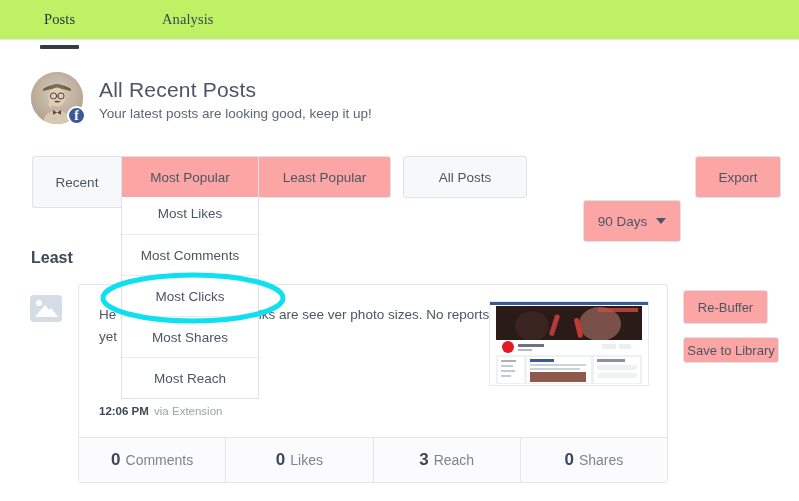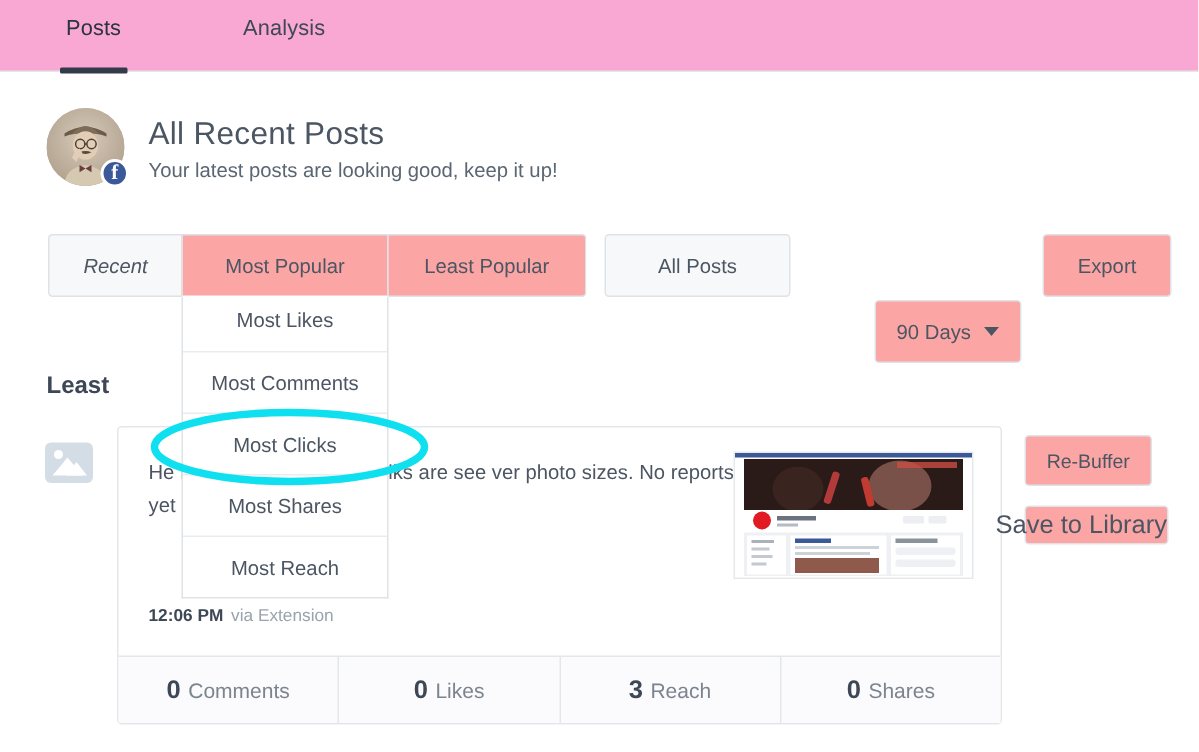--- a/index.html
+++ b/index.html
@@ -7,22 +7,22 @@
     margin: 0; padding: 0;
     width: 799px; height: 501px;
     background: #ffffff;
     font-family: "Liberation Sans", sans-serif;
     overflow: hidden;
   }
   #root { position: relative; width: 799px; height: 501px; background: #fff; }
 
   
   .tabbar {
-    position: absolute; left: 0; top: 0; width: 799px; height: 48px;
-    border-bottom: 1px solid #e3e7ea; background: #f9a8d4;
+    position: absolute; left: 0; top: 0; width: 799px; height: 40px;
+    border-bottom: 1px solid #e3e7ea; background: #bef264; font-family: Liberation Serif, serif;
   }
   .tab {
     position: absolute; top: 8px; height: 36px;
     font-size: 14.5px; color: #3d4756; letter-spacing: .1px;
     padding: 0 4px; line-height: 22px; cursor: pointer;
   }
   .tab.active { color: #2c3340; }
   .tab .underline {
     position: absolute; left: 0; right: 0; bottom: -5px; height: 4px;
     background: #333b49; border-radius: 1px;
@@ -55,24 +55,24 @@
 
   
   .filters { position: absolute; left: 0; top: 144px; width: 799px; height: 62px; }
   .btn {
     position: absolute; border: 1px solid #dfe3e8; background: #fca5a5;
     color: #4c5663; font-size: 13.5px; border-radius: 3px;
     display: flex; align-items: center; justify-content: center;
     cursor: pointer; white-space: nowrap;
   }
   .btn.shaded { background: #f7f8fa; }
-  #btn-recent       { left: 32px;  top: 12px; width: 89px;  height: 42px;
+  #btn-recent       { left: 32px;  top: 12px; width: 89px;  height: 52px;
                       border-top-left-radius: 3px; border-bottom-left-radius: 3px;
                       border-top-right-radius: 0; border-bottom-right-radius: 0;
-                      border-right: none; font-style: italic; }
+                      border-right: none; }
   #btn-most-popular { left: 121px; top: 12px; width: 138px; height: 42px;
                       border-radius: 0; z-index: 6; border-bottom-color: #fff; }
   #btn-least-popular{ left: 259px; top: 12px; width: 132px; height: 42px;
                       border-left: none;
                       border-top-left-radius: 0; border-bottom-left-radius: 0; }
   #btn-all-posts    { left: 403px; top: 12px; width: 124px; height: 42px; }
   #btn-days         { left: 583px; top: 12px; width: 98px;  height: 42px; margin-top: 44px; }
   #btn-export       { left: 695px; top: 12px; width: 86px;  height: 42px; }
   .caret {
     display: inline-block; margin-left: 9px; width: 0; height: 0;
@@ -144,21 +144,21 @@
   }
   .stat:last-child { border-right: none; }
   .stat-num { font-size: 17px; color: #3d4756; font-weight: bold; }
   .stat-lbl { font-size: 14px; color: #7b858f; }
 
   
   #btn-rebuffer {
     left: 683px; top: 290px; width: 85px; height: 34px; font-size: 13px;
   }
   #btn-save-library {
-    left: 683px; top: 337px; width: 96px; height: 26px; font-size: 17px; justify-content: flex-end;
+    left: 683px; top: 337px; width: 96px; height: 26px; font-size: 13px;
   }
 
   
   .annotation {
     position: absolute; left: 98px; top: 272px; width: 190px; height: 52px;
     z-index: 30; pointer-events: none;
   }
 </style>
 </head>
 <body>

